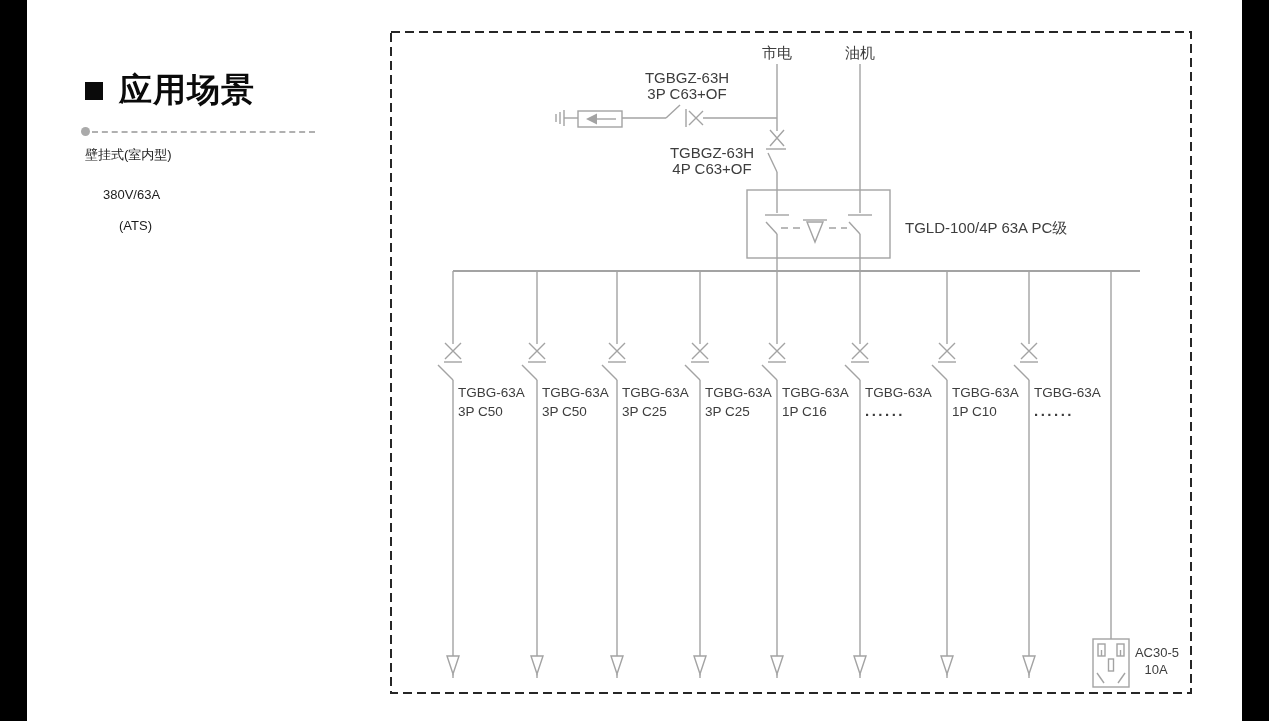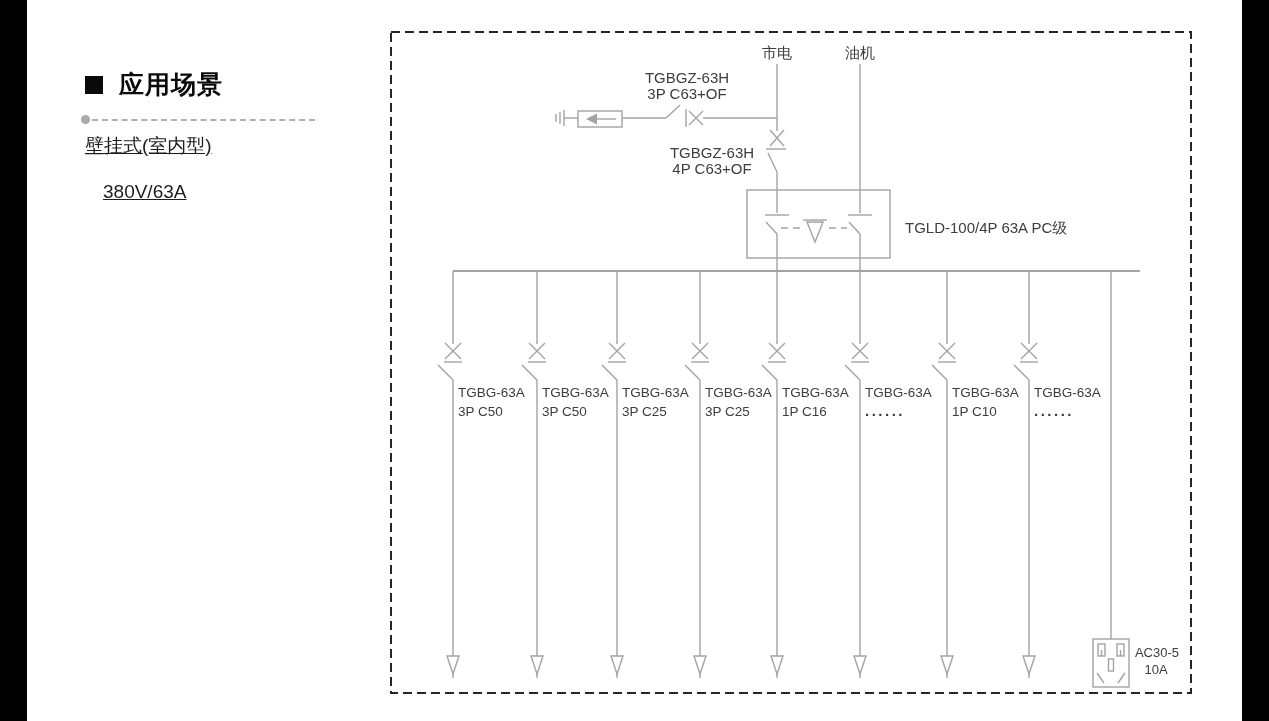--- a/index.html
+++ b/index.html
@@ -8,25 +8,25 @@
     font-family:"Liberation Sans",sans-serif;overflow:hidden;
   }
   .side-band{position:absolute;top:0;width:27px;height:721px;background:#000;}
   .side-band.left{left:0;}
   .side-band.right{left:1242px;}
 
   
   .panel{position:absolute;left:85px;top:68px;width:280px;color:#111;}
   .heading-row{display:flex;align-items:center;gap:16px;}
   .heading-square{width:18px;height:18px;background:#0a0a0a;flex:0 0 auto;}
-  .heading-text{font-size:25px;font-weight:bold;letter-spacing:1px;color:#0a0a0a;}
+  .heading-text{font-size:33px;font-weight:bold;letter-spacing:1px;color:#0a0a0a;}
   .sep-row{display:flex;align-items:center;margin:14px 0 12px -4px;width:234px;}
   .sep-dot{width:9px;height:9px;border-radius:50%;background:#aaaaaa;flex:0 0 auto;}
   .sep-line{flex:1;border-top:2px dashed #b0b0b0;margin-left:2px;}
-  .panel-line{font-size:19px;color:#1c1c1c;line-height:1;text-decoration:underline;}
+  .panel-line{font-size:13px;color:#1c1c1c;line-height:1;}
   .panel-line.l1{margin:8px 0 0 0;}
   .panel-line.l2{margin:27px 0 0 18px;}
   .panel-line.l3{margin:18px 0 0 34px;}
 
   
   .diagram{position:absolute;left:390px;top:31px;width:802px;height:663px;}
   svg{display:block;}
   .ln{stroke:#a3a3a3;stroke-width:1.4;fill:none;}
   .ln2{stroke:#a3a3a3;stroke-width:2.2;fill:none;}
   .box{stroke:#a3a3a3;stroke-width:1.4;fill:none;}
@@ -49,20 +49,21 @@
   <div class="heading-row">
     <div class="heading-square"></div>
     <div class="heading-text">应用场景</div>
   </div>
   <div class="sep-row">
     <div class="sep-dot"></div>
     <div class="sep-line"></div>
   </div>
   <div class="panel-line l1">壁挂式(室内型)</div>
   <div class="panel-line l2">380V/63A</div>
+  <div class="panel-line l3">(ATS)</div>
 </div>
 
 <div class="diagram">
 <svg width="802" height="663" viewBox="390 25 802 663" xmlns="http://www.w3.org/2000/svg">
   <defs>
     <g id="branch-sym">
       <line class="ln" x1="0" y1="265" x2="0" y2="338"></line>
       <path class="ln" d="M-8,337 L8,353 M8,337 L-8,353"></path>
       <line class="ln" x1="-9" y1="356" x2="9" y2="356"></line>
       <line class="ln" x1="-15" y1="359" x2="0" y2="374"></line>

